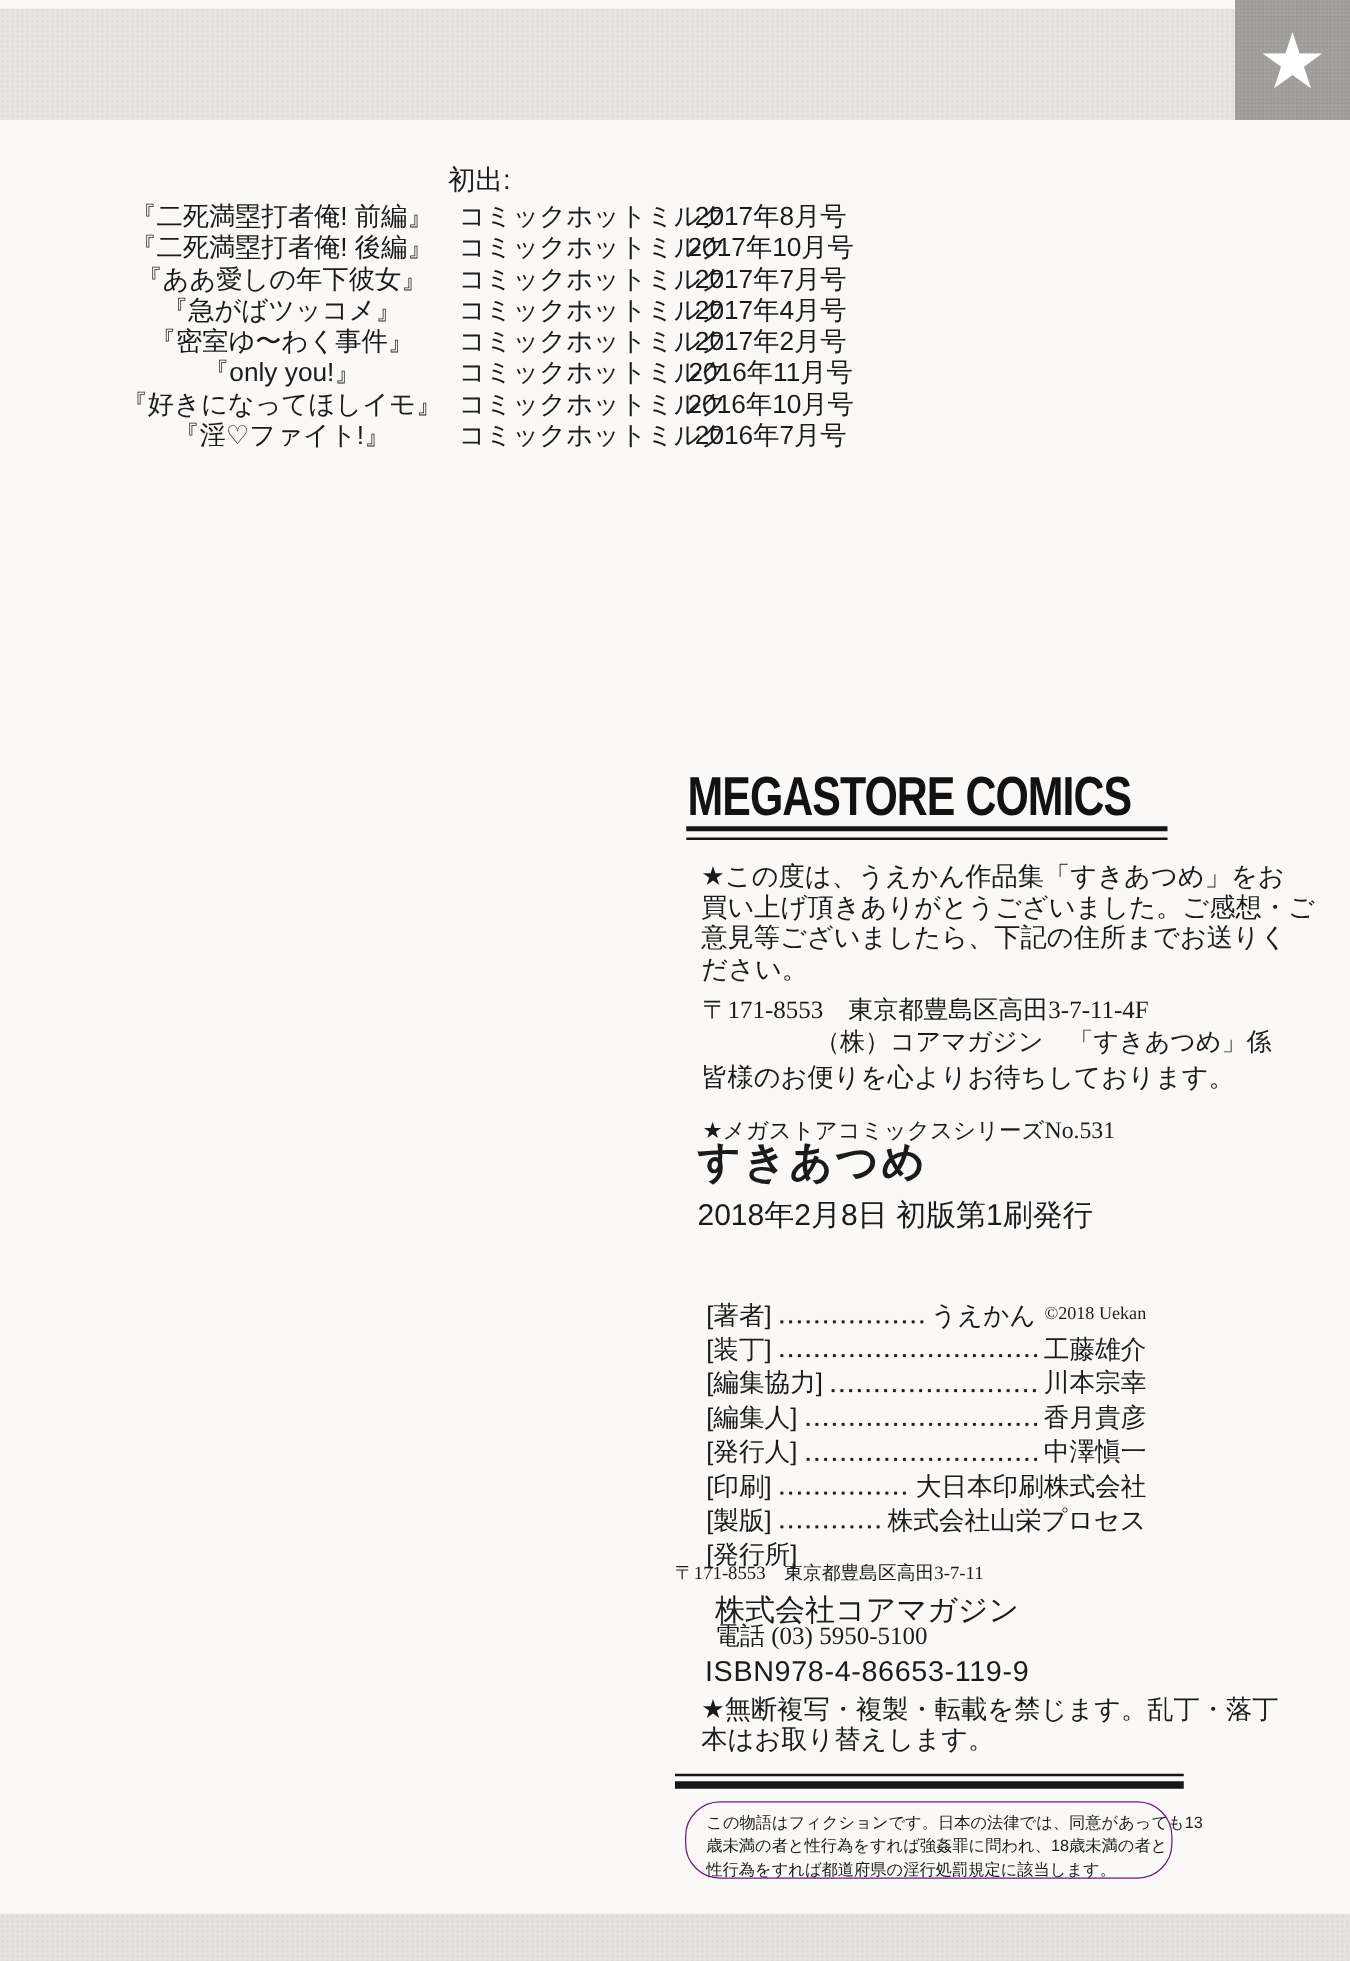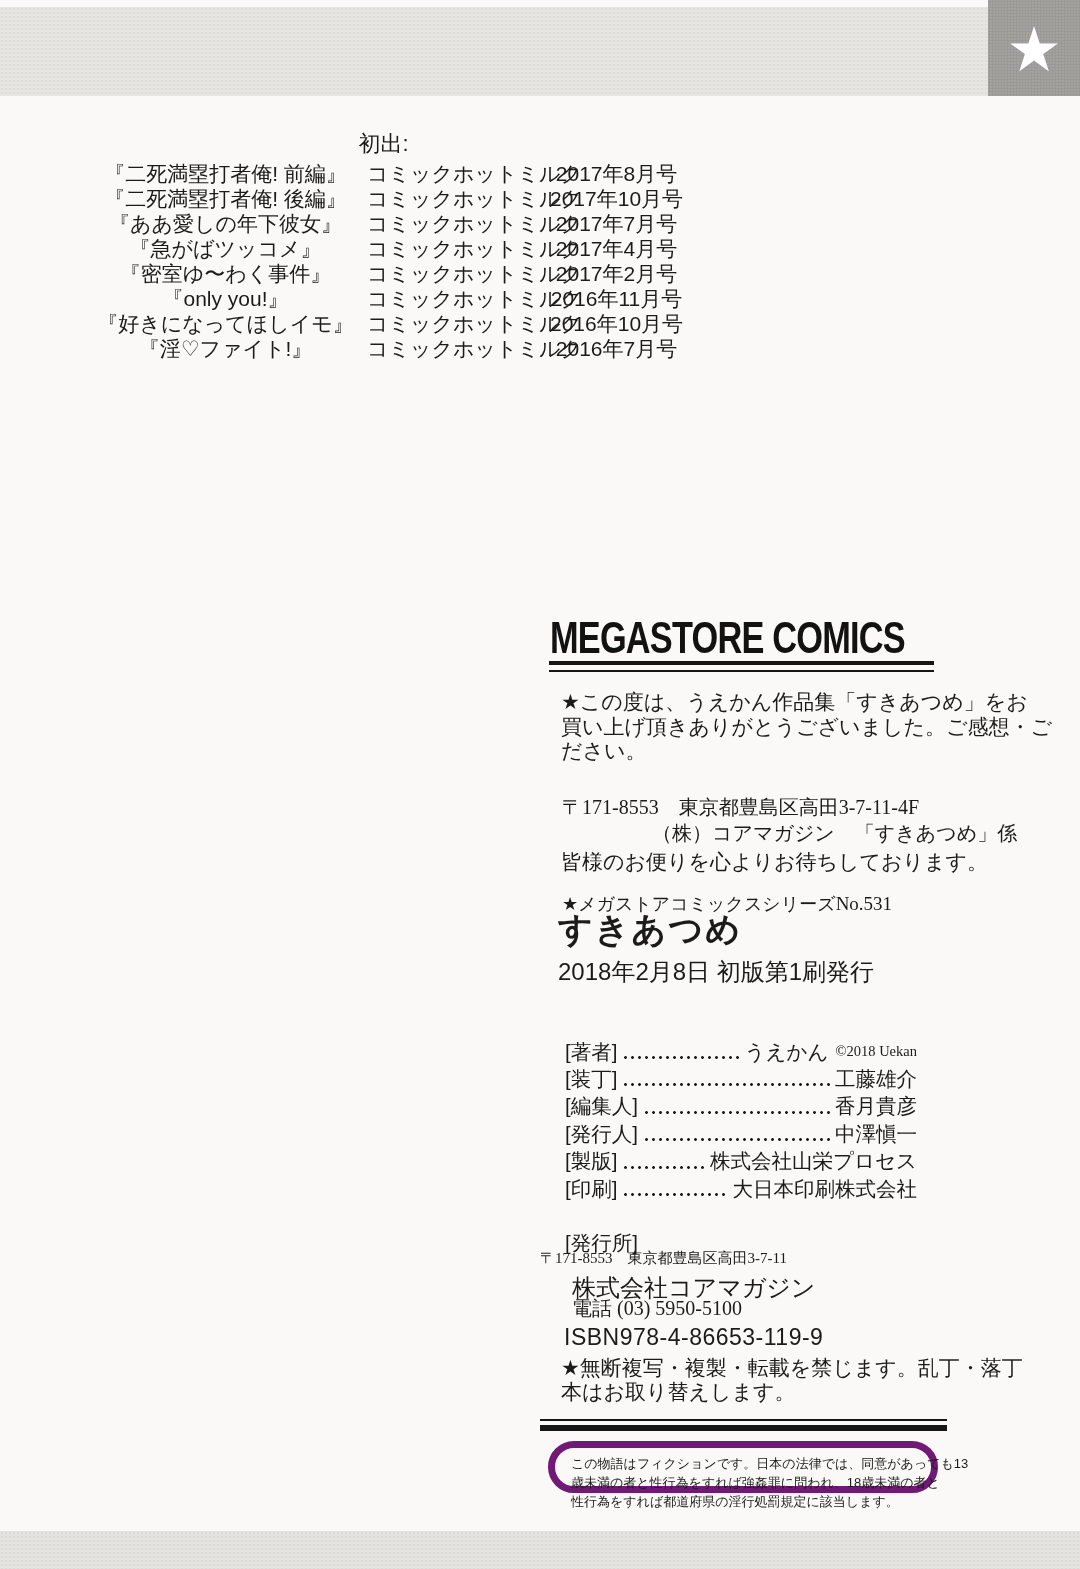--- a/index.html
+++ b/index.html
@@ -71,22 +71,22 @@
   .pub-line1{position:absolute;left:540px;top:1249px;font-size:15px;white-space:nowrap;
     font-family:"Liberation Serif","DejaVu Serif",serif;}
   .pub-line2{position:absolute;left:572px;top:1272px;font-size:24px;white-space:nowrap;}
   .pub-line3{position:absolute;left:572px;top:1295px;font-size:20px;white-space:nowrap;
     font-family:"Liberation Serif","DejaVu Serif",serif;}
   .isbn{position:absolute;left:564px;top:1324px;font-size:23px;letter-spacing:0.5px;white-space:nowrap;}
   .warning{position:absolute;left:561px;top:1356px;font-size:21px;line-height:24px;white-space:nowrap;}
   .rule2-thin{position:absolute;left:540px;top:1419px;width:407px;height:2px;background:#161616;}
   .rule2-thick{position:absolute;left:540px;top:1425px;width:407px;height:6px;background:#161616;}
   .disclaimer-box{
-    position:absolute;left:548px;top:1441px;width:390px;height:52px;
-    border:7px solid #701a75;border-radius:28px;box-sizing:border-box;
+    position:absolute;left:548px;top:1441px;width:390px;height:62px;
+    border:1px solid #701a75;border-radius:28px;box-sizing:border-box;
     padding:6px 16px 0 16px;
   }
   .disclaimer-box .dline{font-size:13px;line-height:19px;white-space:nowrap;}
 </style>
 </head>
 <body>
 
 <div class="page">
 
   <div class="top-band"></div>
@@ -143,20 +143,21 @@
 
   <div class="logo-wrap">
     <div class="logo-text">MEGASTORE COMICS</div>
   </div>
   <div class="logo-rule-thick"></div>
   <div class="logo-rule-thin"></div>
 
   <div class="thanks">
     <div>★この度は、うえかん作品集「すきあつめ」をお</div>
     <div>買い上げ頂きありがとうございました。ご感想・ご</div>
+    <div>意見等ございましたら、下記の住所までお送りく</div>
     <div>ださい。</div>
   </div>
 
   <div class="feedback-line1">〒171-8553　東京都豊島区高田3-7-11-4F</div>
   <div class="feedback-line2">（株）コアマガジン　「すきあつめ」係</div>
   <div class="await-line">皆様のお便りを心よりお待ちしております。</div>
 
   <div class="series-line">
     <span>★メガストアコミックスシリーズ</span><span class="series-no">No.531</span>
   </div>
@@ -169,38 +170,43 @@
       <span class="leader"></span>
       <span>うえかん</span>
       <span class="credit-note">©2018 Uekan</span>
     </div>
     <div class="credit-row">
       <span>[装丁]</span>
       <span class="leader"></span>
       <span>工藤雄介</span>
     </div>
     <div class="credit-row">
+      <span>[編集協力]</span>
+      <span class="leader"></span>
+      <span>川本宗幸</span>
+    </div>
+    <div class="credit-row">
       <span>[編集人]</span>
       <span class="leader"></span>
       <span>香月貴彦</span>
     </div>
     <div class="credit-row">
       <span>[発行人]</span>
       <span class="leader"></span>
       <span>中澤愼一</span>
     </div>
     <div class="credit-row">
+      <span>[印刷]</span>
+      <span class="leader"></span>
+      <span>大日本印刷株式会社</span>
+    </div>
+    <div class="credit-row">
       <span>[製版]</span>
       <span class="leader"></span>
       <span>株式会社山栄プロセス</span>
-    </div>
-    <div class="credit-row">
-      <span>[印刷]</span>
-      <span class="leader"></span>
-      <span>大日本印刷株式会社</span>
     </div>
   </div>
 
   <div class="publisher-label">[発行所]</div>
   <div class="pub-line1">〒171-8553　東京都豊島区高田3-7-11</div>
   <div class="pub-line2">株式会社コアマガジン</div>
   <div class="pub-line3">電話 (03) 5950-5100</div>
 
   <div class="isbn">ISBN978-4-86653-119-9</div>
 

